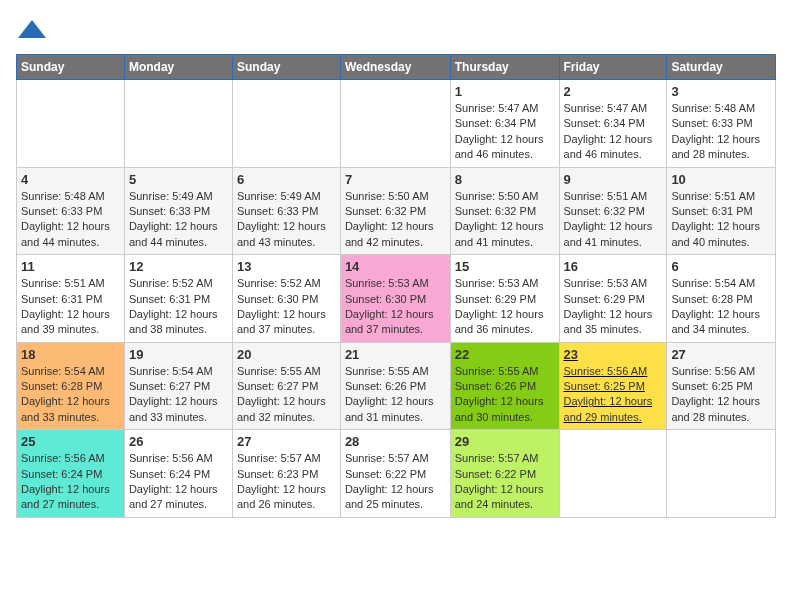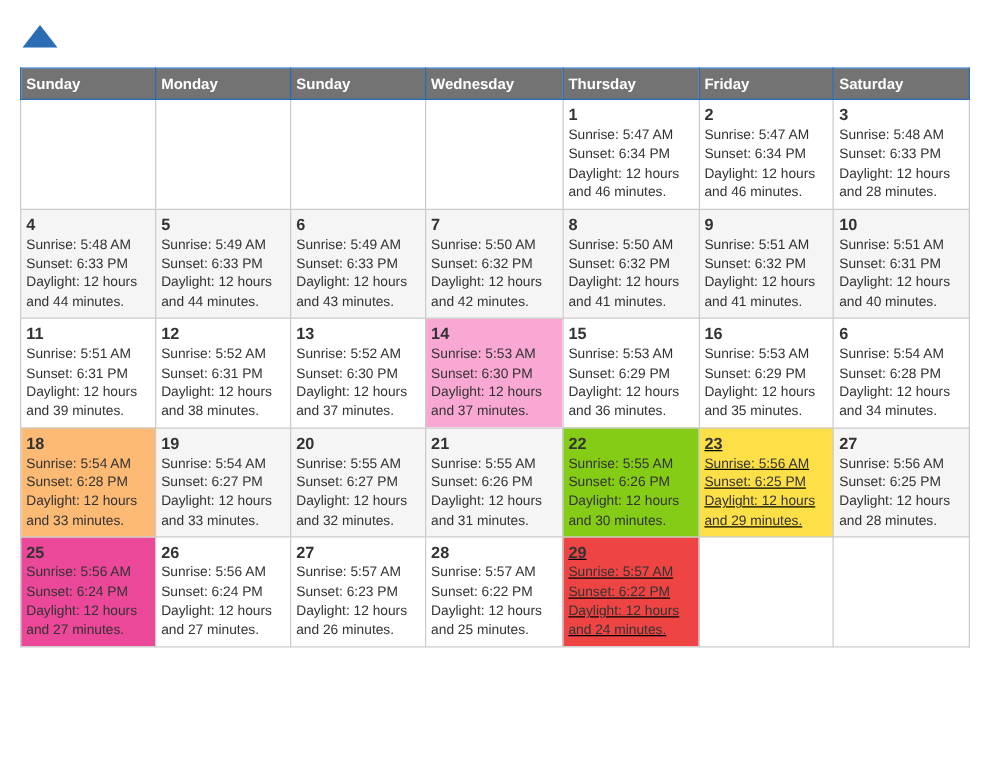--- a/index.html
+++ b/index.html
@@ -274,21 +274,21 @@
           <div class="day-info">Daylight: 12 hours and 29 minutes.</div>
         </td>
         <td style="background: rgb(245, 245, 245);">
           <div class="day-num">27</div>
           <div class="day-info">Sunrise: 5:56 AM</div>
           <div class="day-info">Sunset: 6:25 PM</div>
           <div class="day-info">Daylight: 12 hours and 28 minutes.</div>
         </td>
       </tr>
       <tr>
-        <td style="background: #ec4899;">
+        <td style="background: #5eead4;">
           <div class="day-num">25</div>
           <div class="day-info">Sunrise: 5:56 AM</div>
           <div class="day-info">Sunset: 6:24 PM</div>
           <div class="day-info">Daylight: 12 hours and 27 minutes.</div>
         </td>
         <td style="background: rgb(255, 255, 255);">
           <div class="day-num">26</div>
           <div class="day-info">Sunrise: 5:56 AM</div>
           <div class="day-info">Sunset: 6:24 PM</div>
           <div class="day-info">Daylight: 12 hours and 27 minutes.</div>
@@ -298,21 +298,21 @@
           <div class="day-info">Sunrise: 5:57 AM</div>
           <div class="day-info">Sunset: 6:23 PM</div>
           <div class="day-info">Daylight: 12 hours and 26 minutes.</div>
         </td>
         <td style="background: rgb(255, 255, 255);">
           <div class="day-num">28</div>
           <div class="day-info">Sunrise: 5:57 AM</div>
           <div class="day-info">Sunset: 6:22 PM</div>
           <div class="day-info">Daylight: 12 hours and 25 minutes.</div>
         </td>
-        <td style="background: #ef4444; text-decoration: underline;">
+        <td style="background: #bef264;">
           <div class="day-num">29</div>
           <div class="day-info">Sunrise: 5:57 AM</div>
           <div class="day-info">Sunset: 6:22 PM</div>
           <div class="day-info">Daylight: 12 hours and 24 minutes.</div>
         </td>
         <td class="empty-cell"></td>
         <td class="empty-cell"></td>
       </tr>
     </tbody>
 </table>

